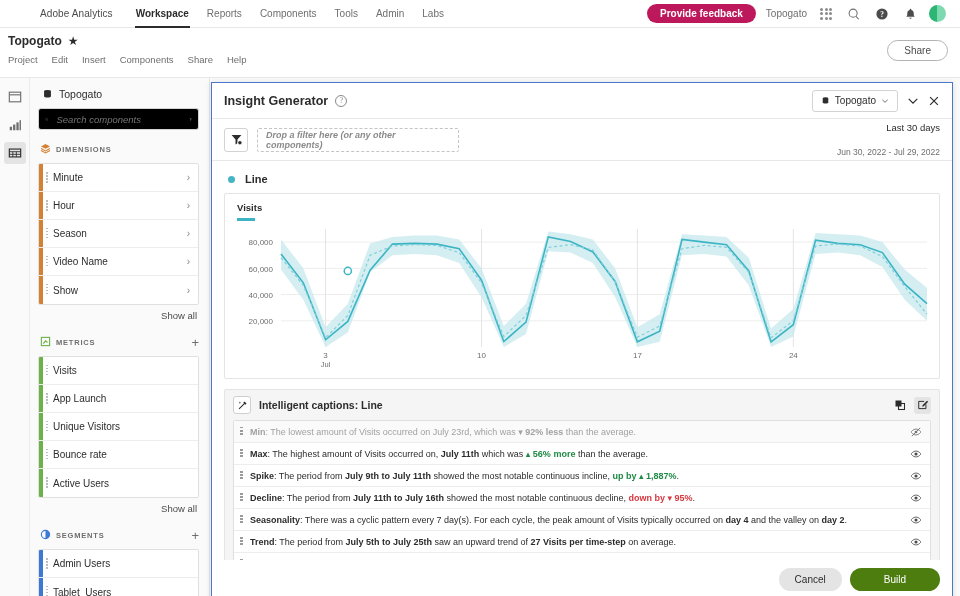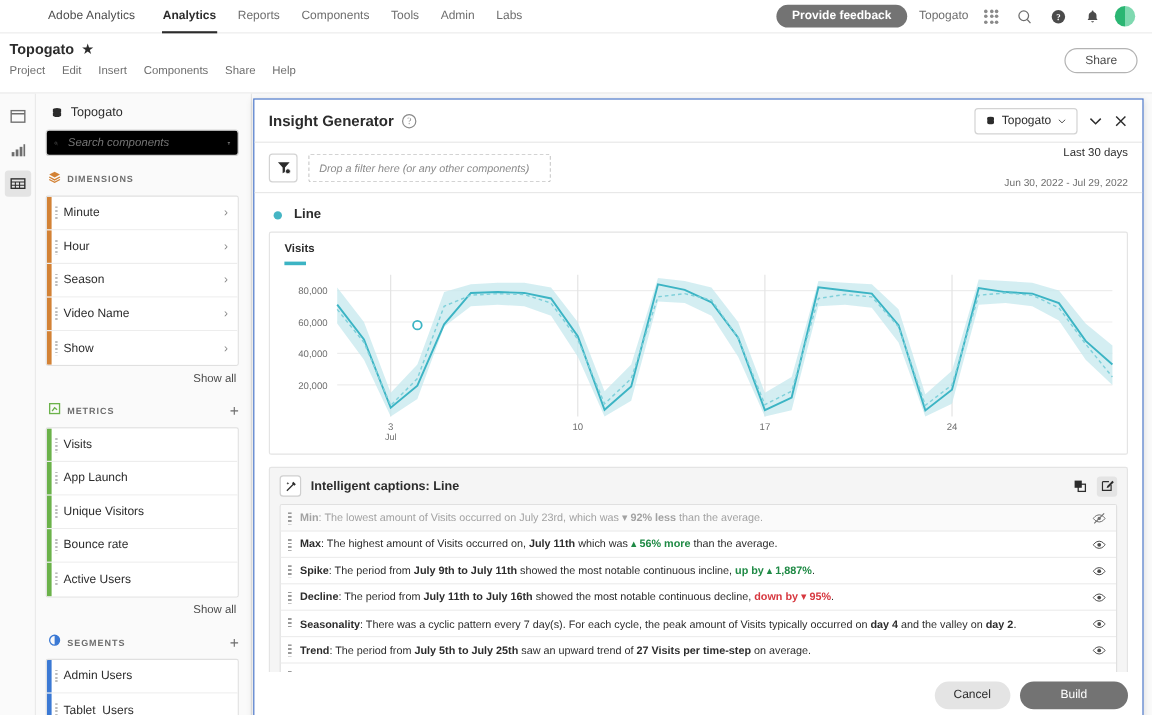--- a/index.html
+++ b/index.html
@@ -36,21 +36,21 @@
   .nav-item.active { color: #2c2c2c; font-weight: bold; }
   .nav-item.active:after {
     content: ""; position: absolute; left: 8px; right: 8px; bottom: 0;
     height: 2px; background: #2c2c2c;
   }
   .nav-right {
     margin-left: auto; display: flex; align-items: center; gap: 10px;
     padding-right: 4px;
   }
   .feedback-btn {
-    background: #737373; color: #fff; font-size: 10px; font-weight: bold;
+    background: #be185d; color: #fff; font-size: 10px; font-weight: bold;
     border-radius: 11px; padding: 4px 13px; border: none; cursor: pointer;
     white-space: nowrap;
   }
   .nav-user { font-size: 10px; color: #6e6e6e; cursor: pointer; }
   .icon-btn {
     width: 18px; height: 18px; display: flex; align-items: center;
     justify-content: center; cursor: pointer; color: #4b4b4b;
   }
   .avatar {
     width: 17px; height: 17px; border-radius: 50%;
@@ -169,21 +169,21 @@
     border-bottom: 1px solid #e8e8e8; gap: 9px;
   }
   .filter-btn {
     width: 24px; height: 24px; border: 1px solid #d3d3d3; border-radius: 3px;
     display: flex; align-items: center; justify-content: center; cursor: pointer;
     background: #fff;
   }
   .dropzone {
     width: 202px; height: 24px; border: 1px dashed #c4c4c4; border-radius: 2px;
     display: flex; align-items: center; padding: 0 8px;
-    font-size: 9px; font-style: italic; color: #8a8a8a; cursor: pointer;
+    font-size: 9px; font-style: italic; color: #8a8a8a; cursor: pointer; font-weight: bold;
   }
   .daterange { margin-left: auto; text-align: right; }
   .daterange .dr1 { font-size: 9.5px; color: #2c2c2c; }
   .daterange .dr2 { font-size: 8.5px; color: #6e6e6e; margin-top: 14px; }
 
   .modal-body { flex: 1; padding: 10px 12px 0 12px; overflow: hidden; }
 
   .viz-title { display: flex; align-items: center; gap: 10px; margin: 2px 0 8px 4px; }
   .viz-dot { width: 7px; height: 7px; border-radius: 50%; background: #45b5c4; }
   .viz-name { font-size: 11px; font-weight: bold; color: #2c2c2c; }
@@ -232,32 +232,32 @@
   .cap-row.hidden-row .cap-eye { color: #6e6e6e; }
 
   .modal-foot {
     display: flex; justify-content: flex-end; gap: 8px; padding: 8px 12px 10px 12px;
   }
   .btn-cancel {
     font-size: 10px; color: #2c2c2c; background: #e4e4e4; border: none;
     border-radius: 12px; padding: 6px 16px; cursor: pointer;
   }
   .btn-primary {
-    font-size: 10px; color: #fff; background: #737373; border: none;
+    font-size: 10px; color: #fff; background: #4d7c0f; border: none;
     border-radius: 12px; padding: 5px 34px; cursor: pointer;
   }
 </style>
 </head>
 <body>
 
 <div class="topnav">
   <div class="nav-left">
     <div class="nav-brand">Adobe Analytics</div>
     <div id="navitems" style="display:flex;align-items:center;">
-        <div class="nav-item active">Analytics</div>
+        <div class="nav-item active">Workspace</div>
         <div class="nav-item">Reports</div>
         <div class="nav-item">Components</div>
         <div class="nav-item">Tools</div>
         <div class="nav-item">Admin</div>
         <div class="nav-item">Labs</div>
       </div>
   </div>
   <div class="nav-right">
     <button class="feedback-btn">Provide feedback</button>
     <span class="nav-user">Topogato</span>

